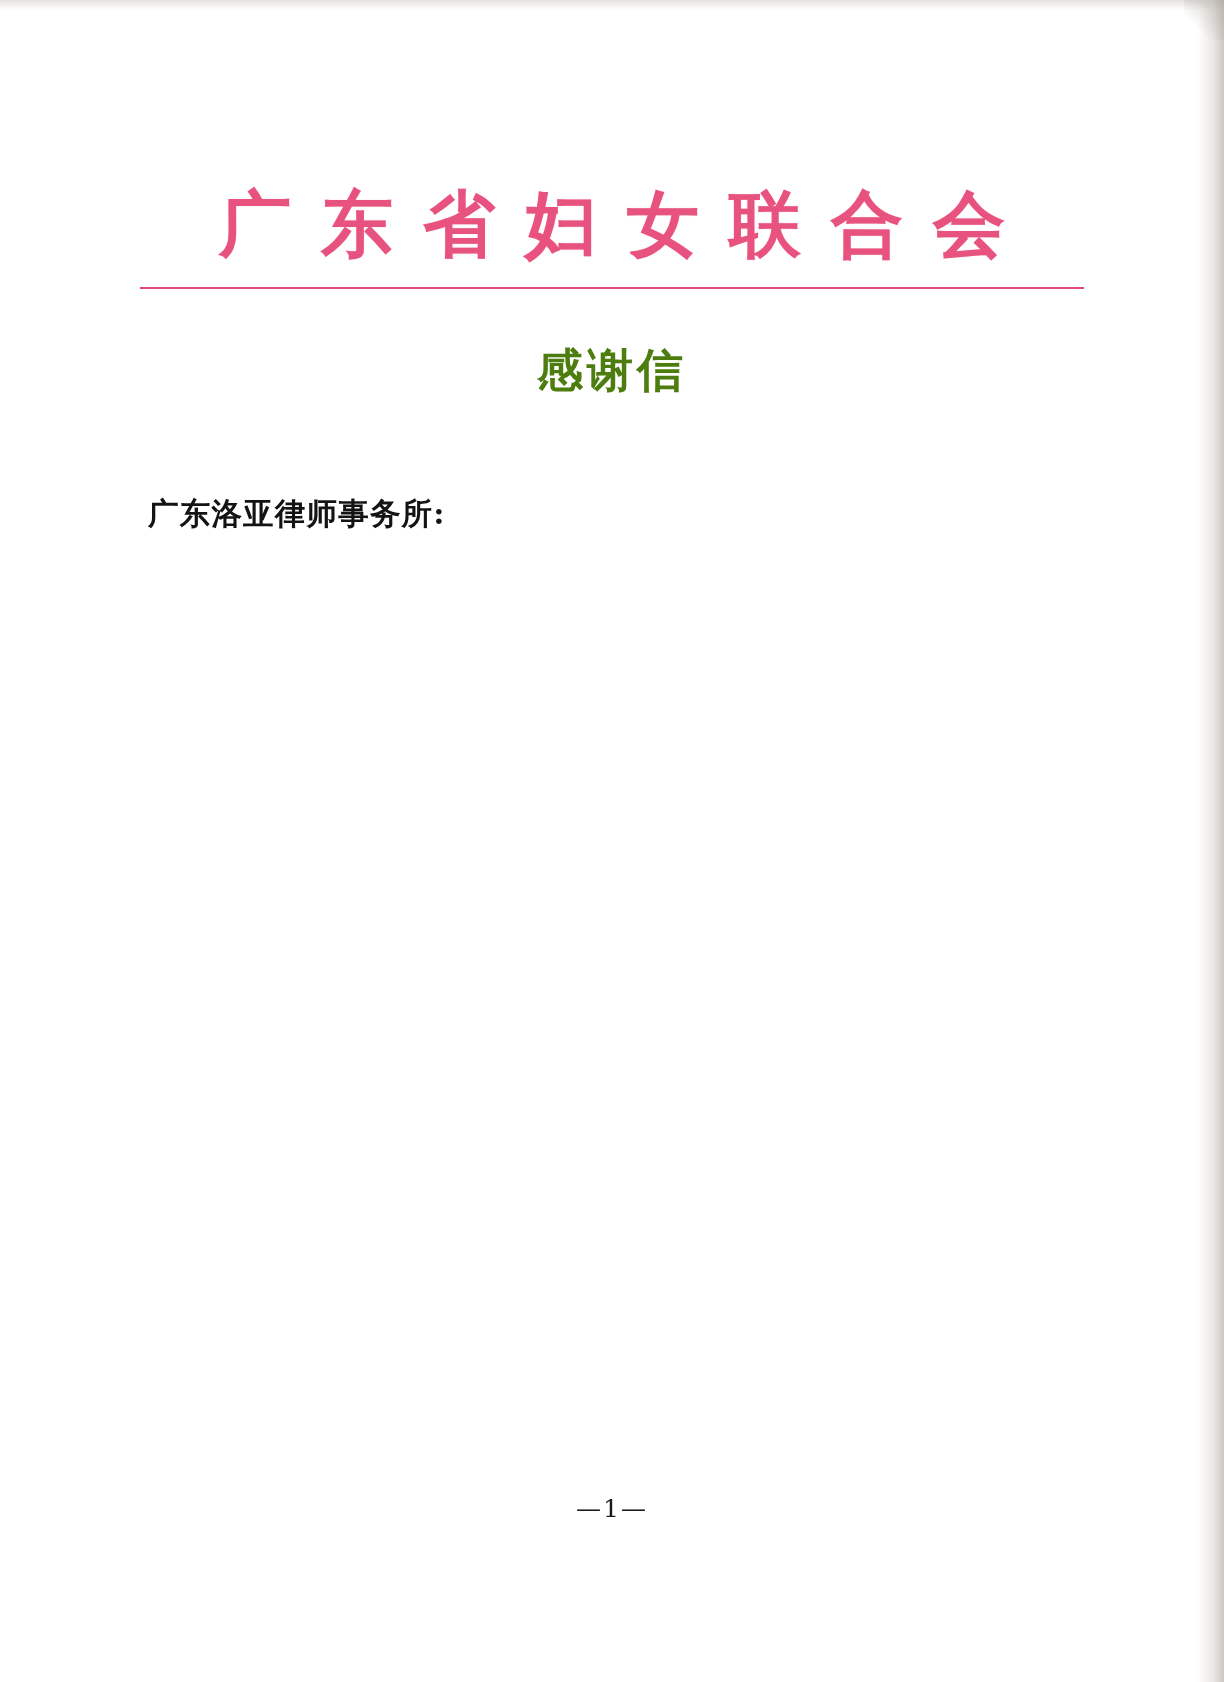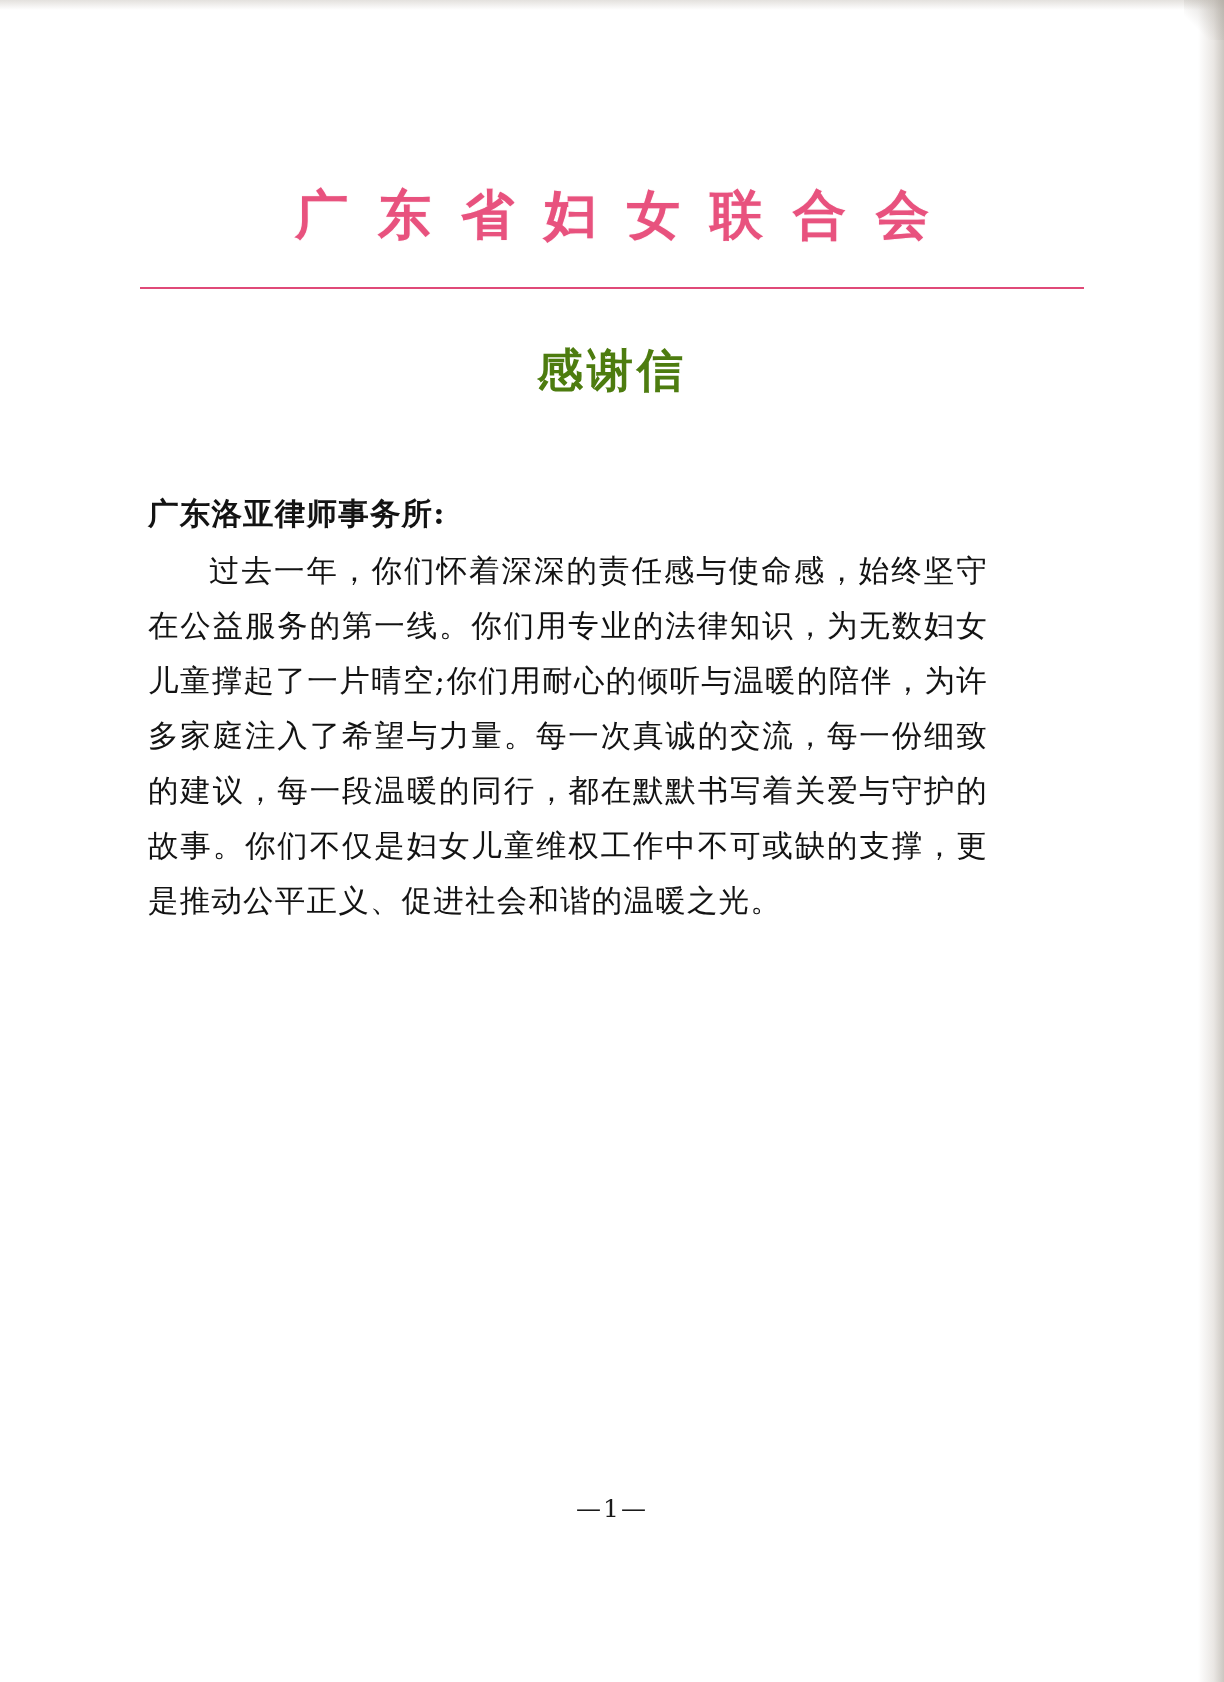--- a/index.html
+++ b/index.html
@@ -53,21 +53,21 @@
     position: absolute;
     top: 186px;
     left: 0;
     width: 1224px;
     text-align: center;
   }
   .letterhead-title {
     display: inline-block;
     color: #e8527e;
     font-family: "DejaVu Serif", "Liberation Serif", serif;
-    font-size: 53px;
+    font-size: 72px;
     font-weight: 700;
     letter-spacing: 30px;
     text-indent: 30px;
     line-height: 1.06;
     white-space: nowrap;
     text-shadow: 0 0 1px rgba(232,82,126,0.45);
   }
   .letterhead-rule {
     position: absolute;
     top: 287px;
@@ -142,18 +142,17 @@
   <div class="letterhead">
     <div class="letterhead-title">广东省妇女联合会</div>
   </div>
 
   <div class="letterhead-rule"></div>
 
   <div class="doc-title">感谢信</div>
 
   <div class="body-block">
     <p class="salutation">广东洛亚律师事务所:</p>
-    <p class="para">过去一年，你们怀着深深的责任感与使命感，始终坚守在公益服务的第一线。你们用专业的法律知识，为无数妇女儿童撑起了一片晴空;你们用耐心的倾听与温暖的陪伴，为许多家庭注入了希望与力量。每一次真诚的交流，每一份细致的建议，每一段温暖的同行，都在默默书写着关爱与守护的故事。你们不仅是妇女儿童维权工作中不可或缺的支撑，更是推动公平正义、促进社会和谐的温暖之光。</p>
   </div>
 
   <div class="page-number">—1—</div>
 
 </div>
 
 </body></html>

